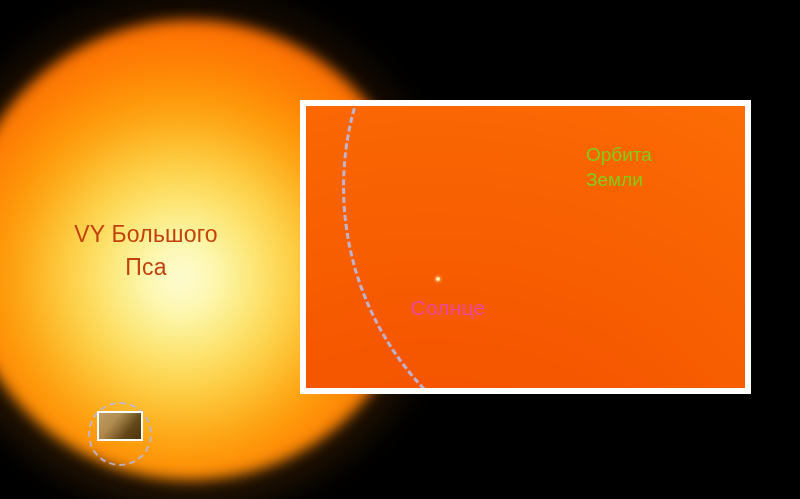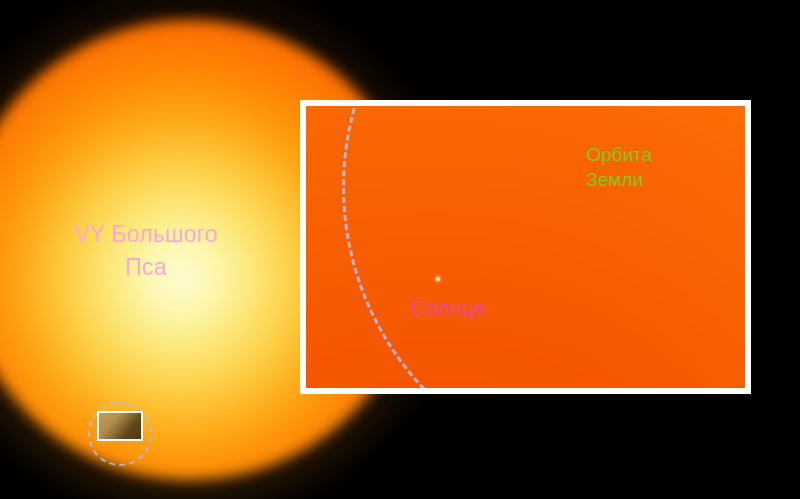--- a/index.html
+++ b/index.html
@@ -58,21 +58,21 @@
     filter: blur(14px);
   }
 
   
   .star-label {
     position: absolute;
     left: 36px;
     top: 218px;
     width: 220px;
     text-align: center;
-    color: #f9a8d4;
+    color: #c2410c;
     font-size: 23px;
     line-height: 1.42;
     letter-spacing: 0.2px;
     white-space: pre-line;
   }
 
   
   .mini-group {
     position: absolute;
     left: 84px;

